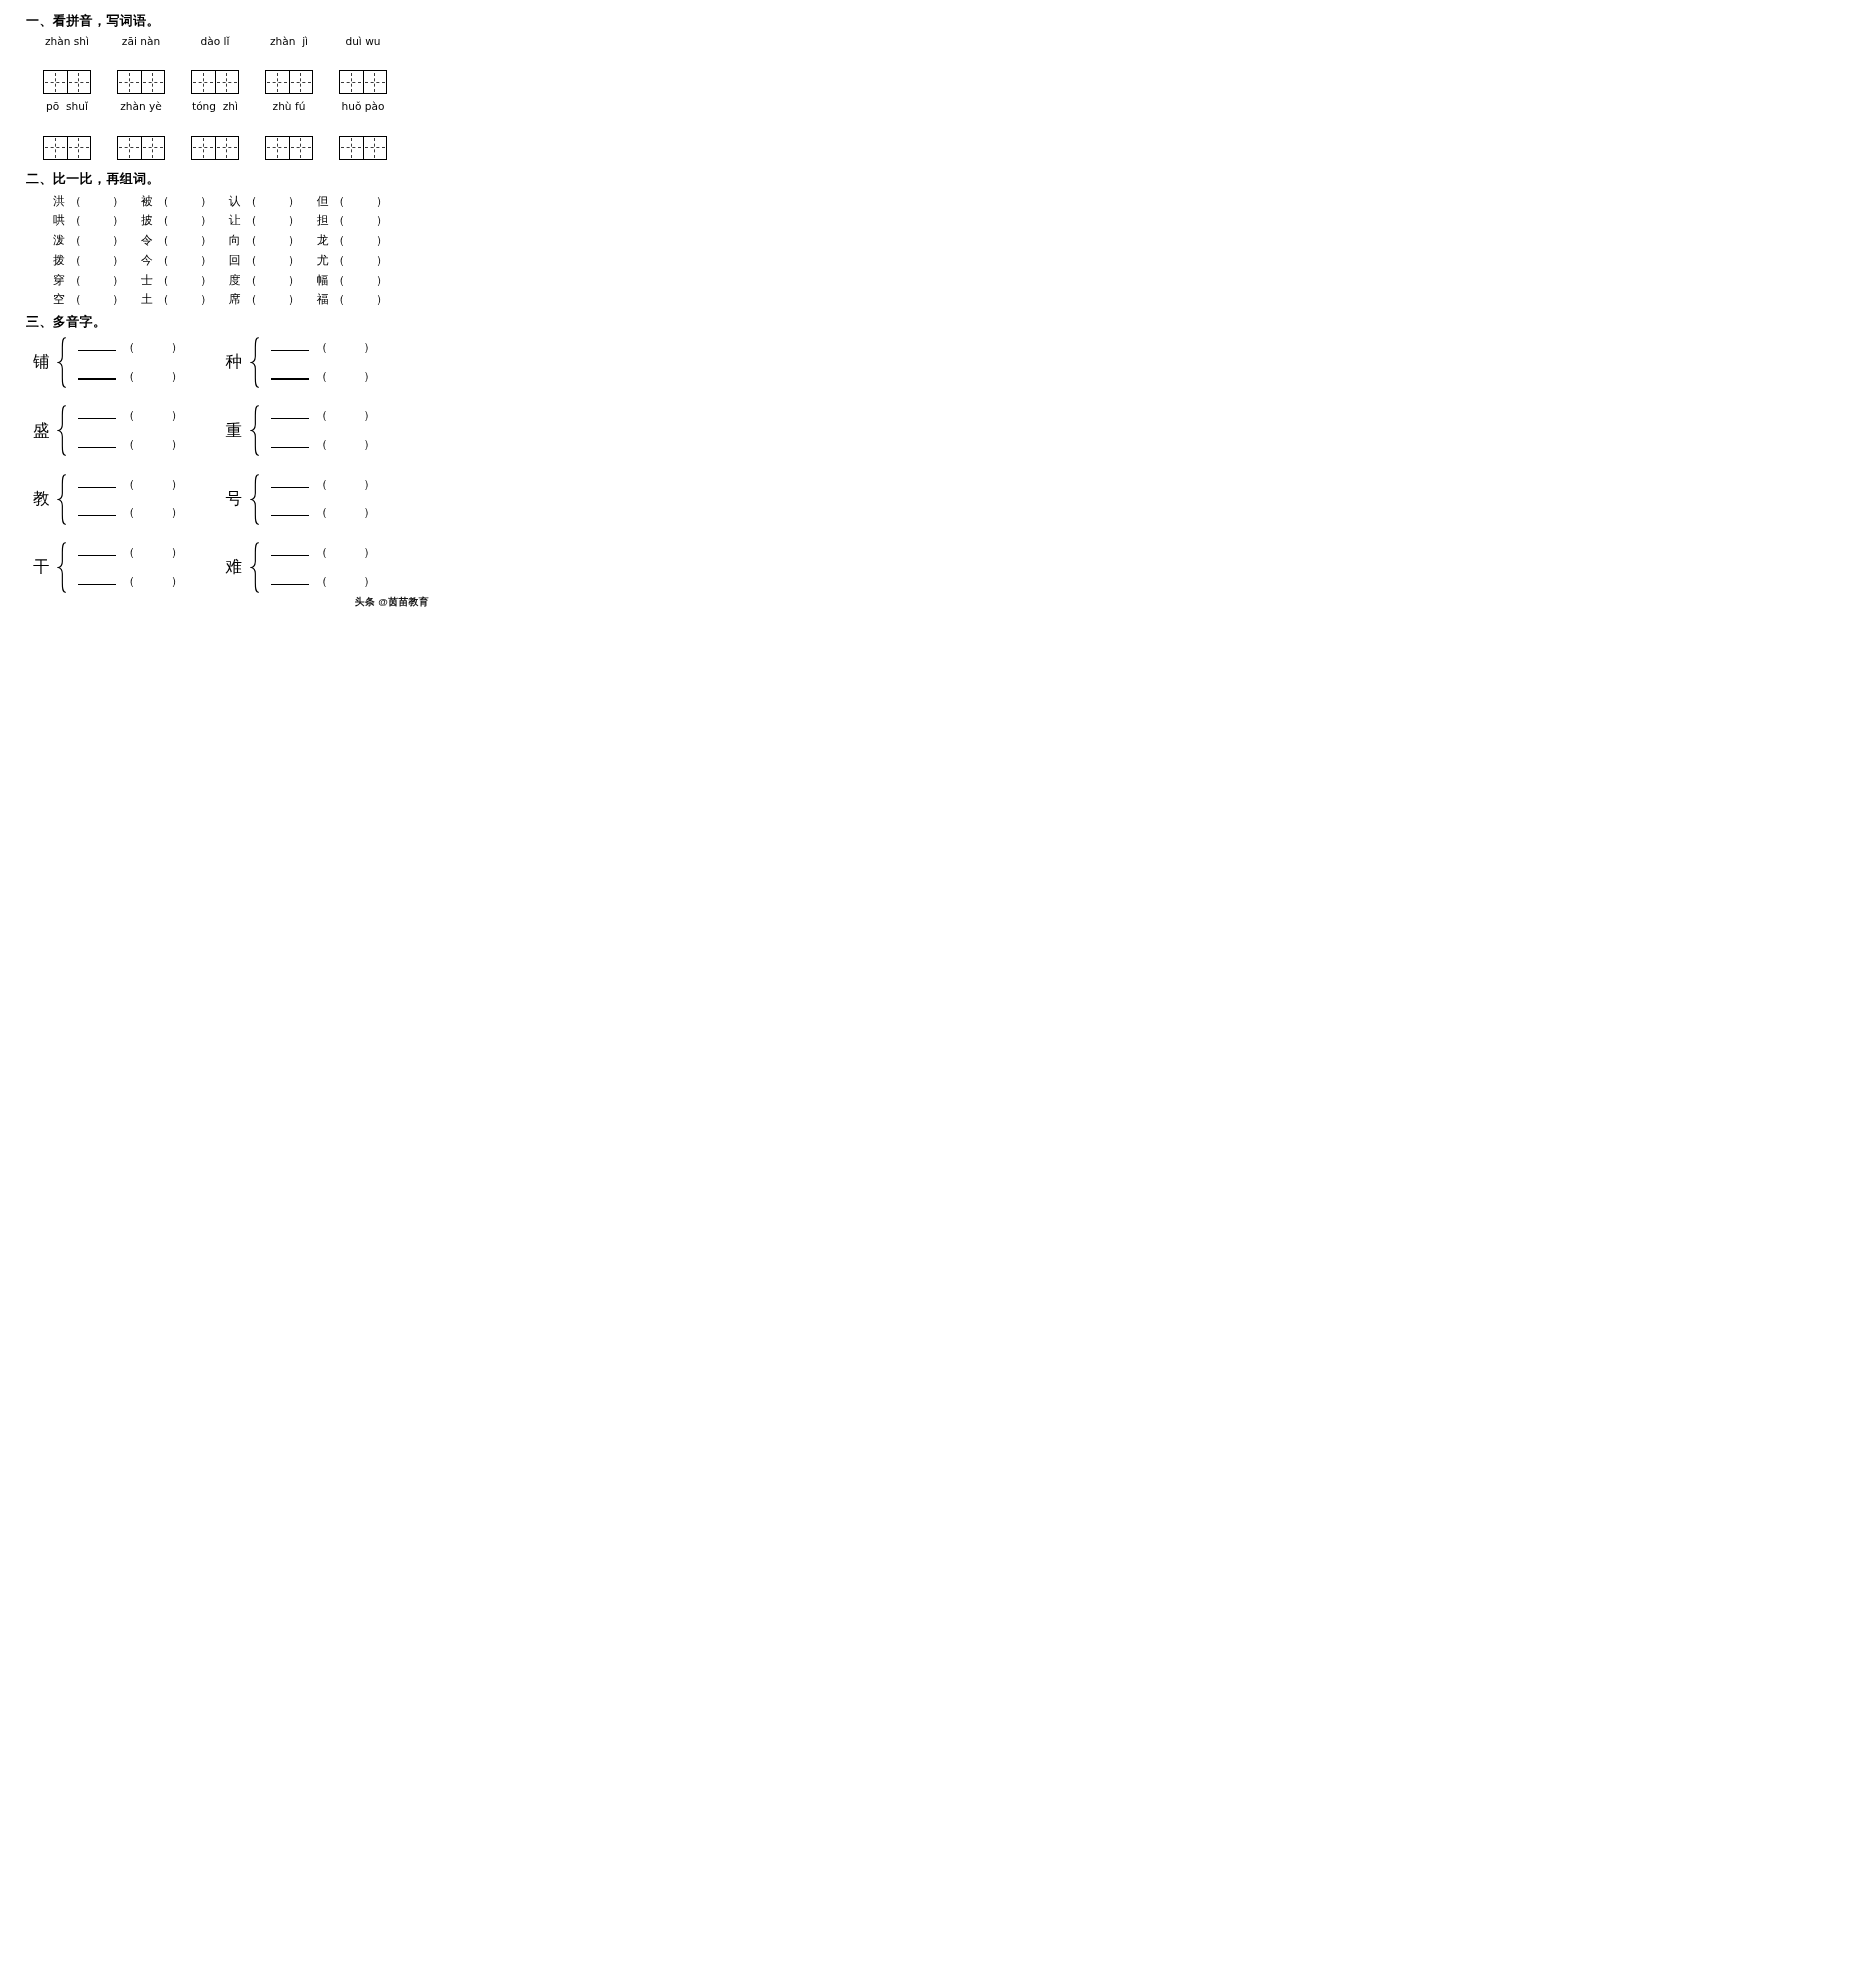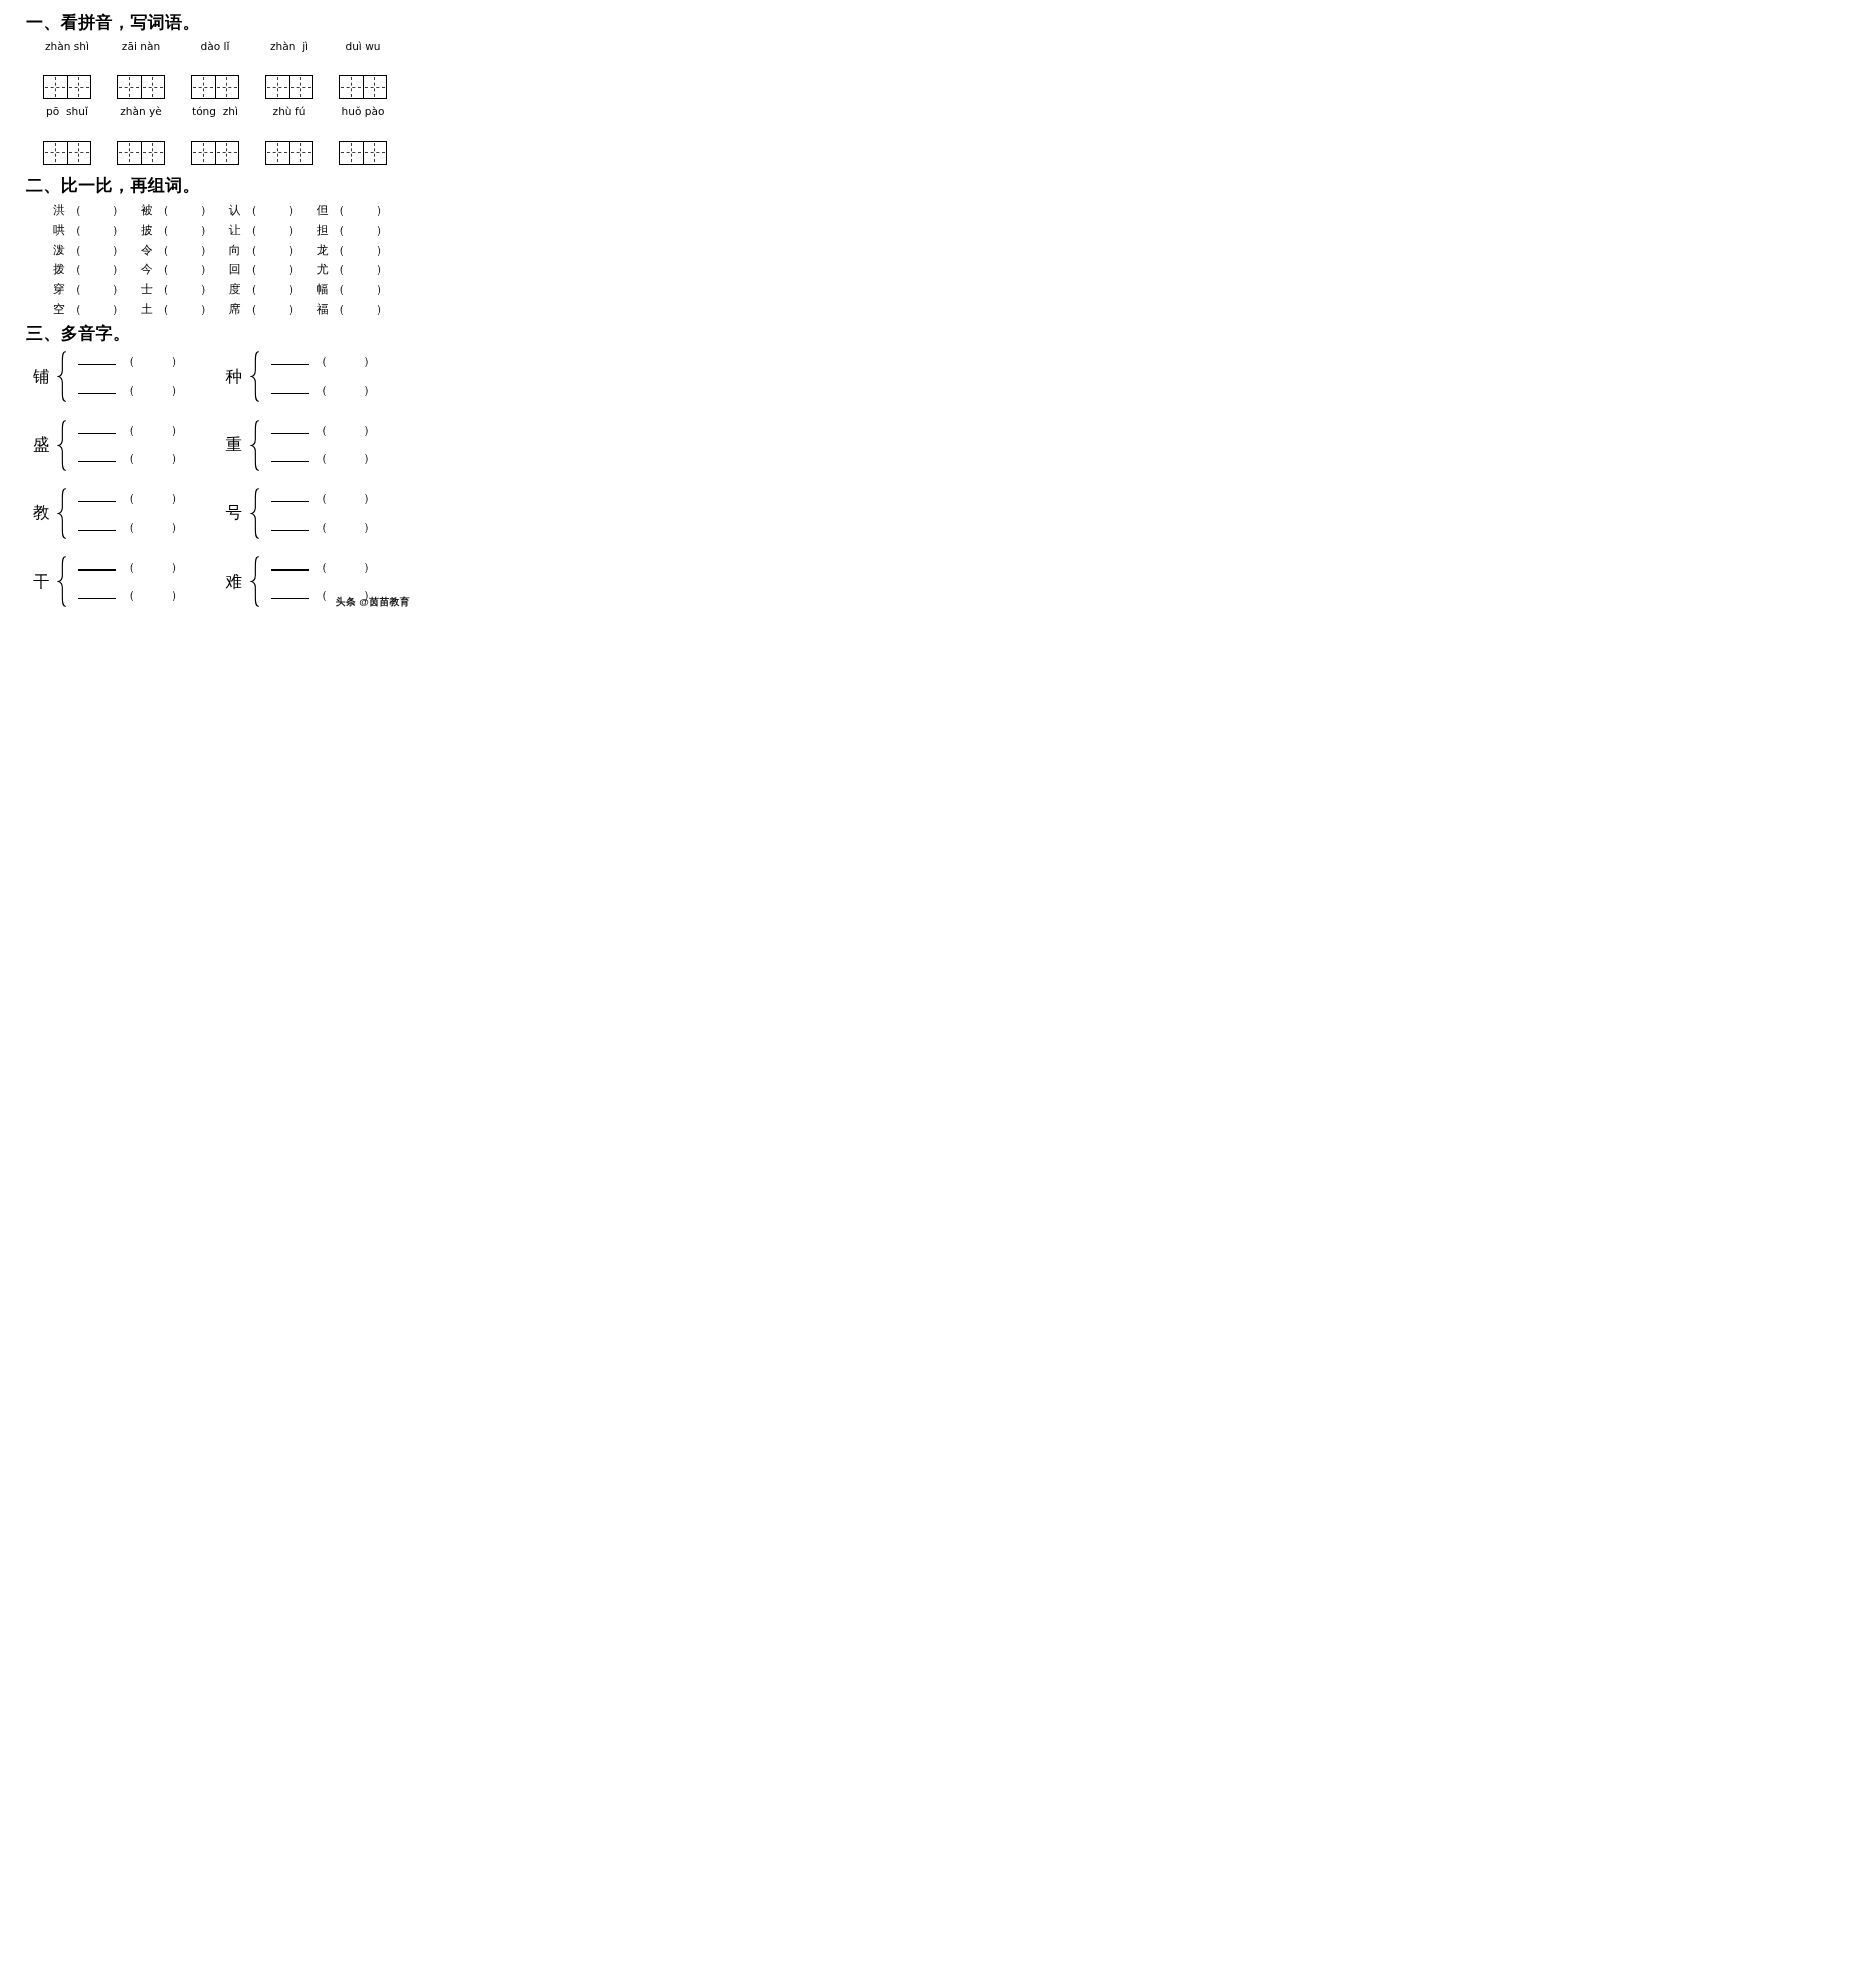--- a/index.html
+++ b/index.html
@@ -6,21 +6,21 @@
   .page{
     width:432px;height:612px;position:relative;overflow:hidden;
     background:#ffffff;color:#000;
     font-family:"Liberation Serif","DejaVu Serif",serif;
   }
   .title{
     margin:0;padding-top:28px;text-align:center;
     font-size:13.4px;font-weight:700;letter-spacing:0.8px;line-height:1.15;
   }
   .sec-heading{
-    margin:0 0 0 26px;font-size:17px;font-weight:700;letter-spacing:0.4px;line-height:1.2;
+    margin:0 0 0 26px;font-size:13px;font-weight:700;letter-spacing:0.4px;line-height:1.2;
   }
   .sec1 .sec-heading{margin-top:13.4px;}
   
   .pinyin-row{display:flex;justify-content:space-between;margin:7px 37px 0 35px;}
   .py-item{width:64px;display:flex;flex-direction:column;align-items:center;gap:20px;}
   .pinyin{
     font-family:"DejaVu Sans","Liberation Sans",sans-serif;
     font-size:10.6px;line-height:1.1;white-space:pre;
   }
   .writebox{display:flex;margin-top:2.8px;border:0.8px solid #000;border-top-width:1.2px;border-bottom-width:1.2px;}
@@ -54,21 +54,21 @@
   .brace-svg{width:10.2px;height:55px;margin:0 11px 0 5.5px;flex:0 0 auto;}
   .poly-lines{display:flex;flex-direction:column;gap:12.6px;}
   .poly-line{font-size:11.8px;white-space:nowrap;}
   .blank{
     display:inline-block;width:38px;height:1.2px;background:#000;
     vertical-align:baseline;margin-right:7px;
   }
   .p3-gap{display:inline-block;width:36px;}
   
   .watermark{
-    position:absolute;right:22px;bottom:3.1px;
+    position:absolute;right:3px;bottom:3.1px;
     font-family:"Liberation Sans","DejaVu Sans",sans-serif;
     font-size:9.8px;font-weight:700;color:#161616;letter-spacing:0.4px;
   }
 </style>
 </head>
 <body>
 
 <div class="page">
 
 

